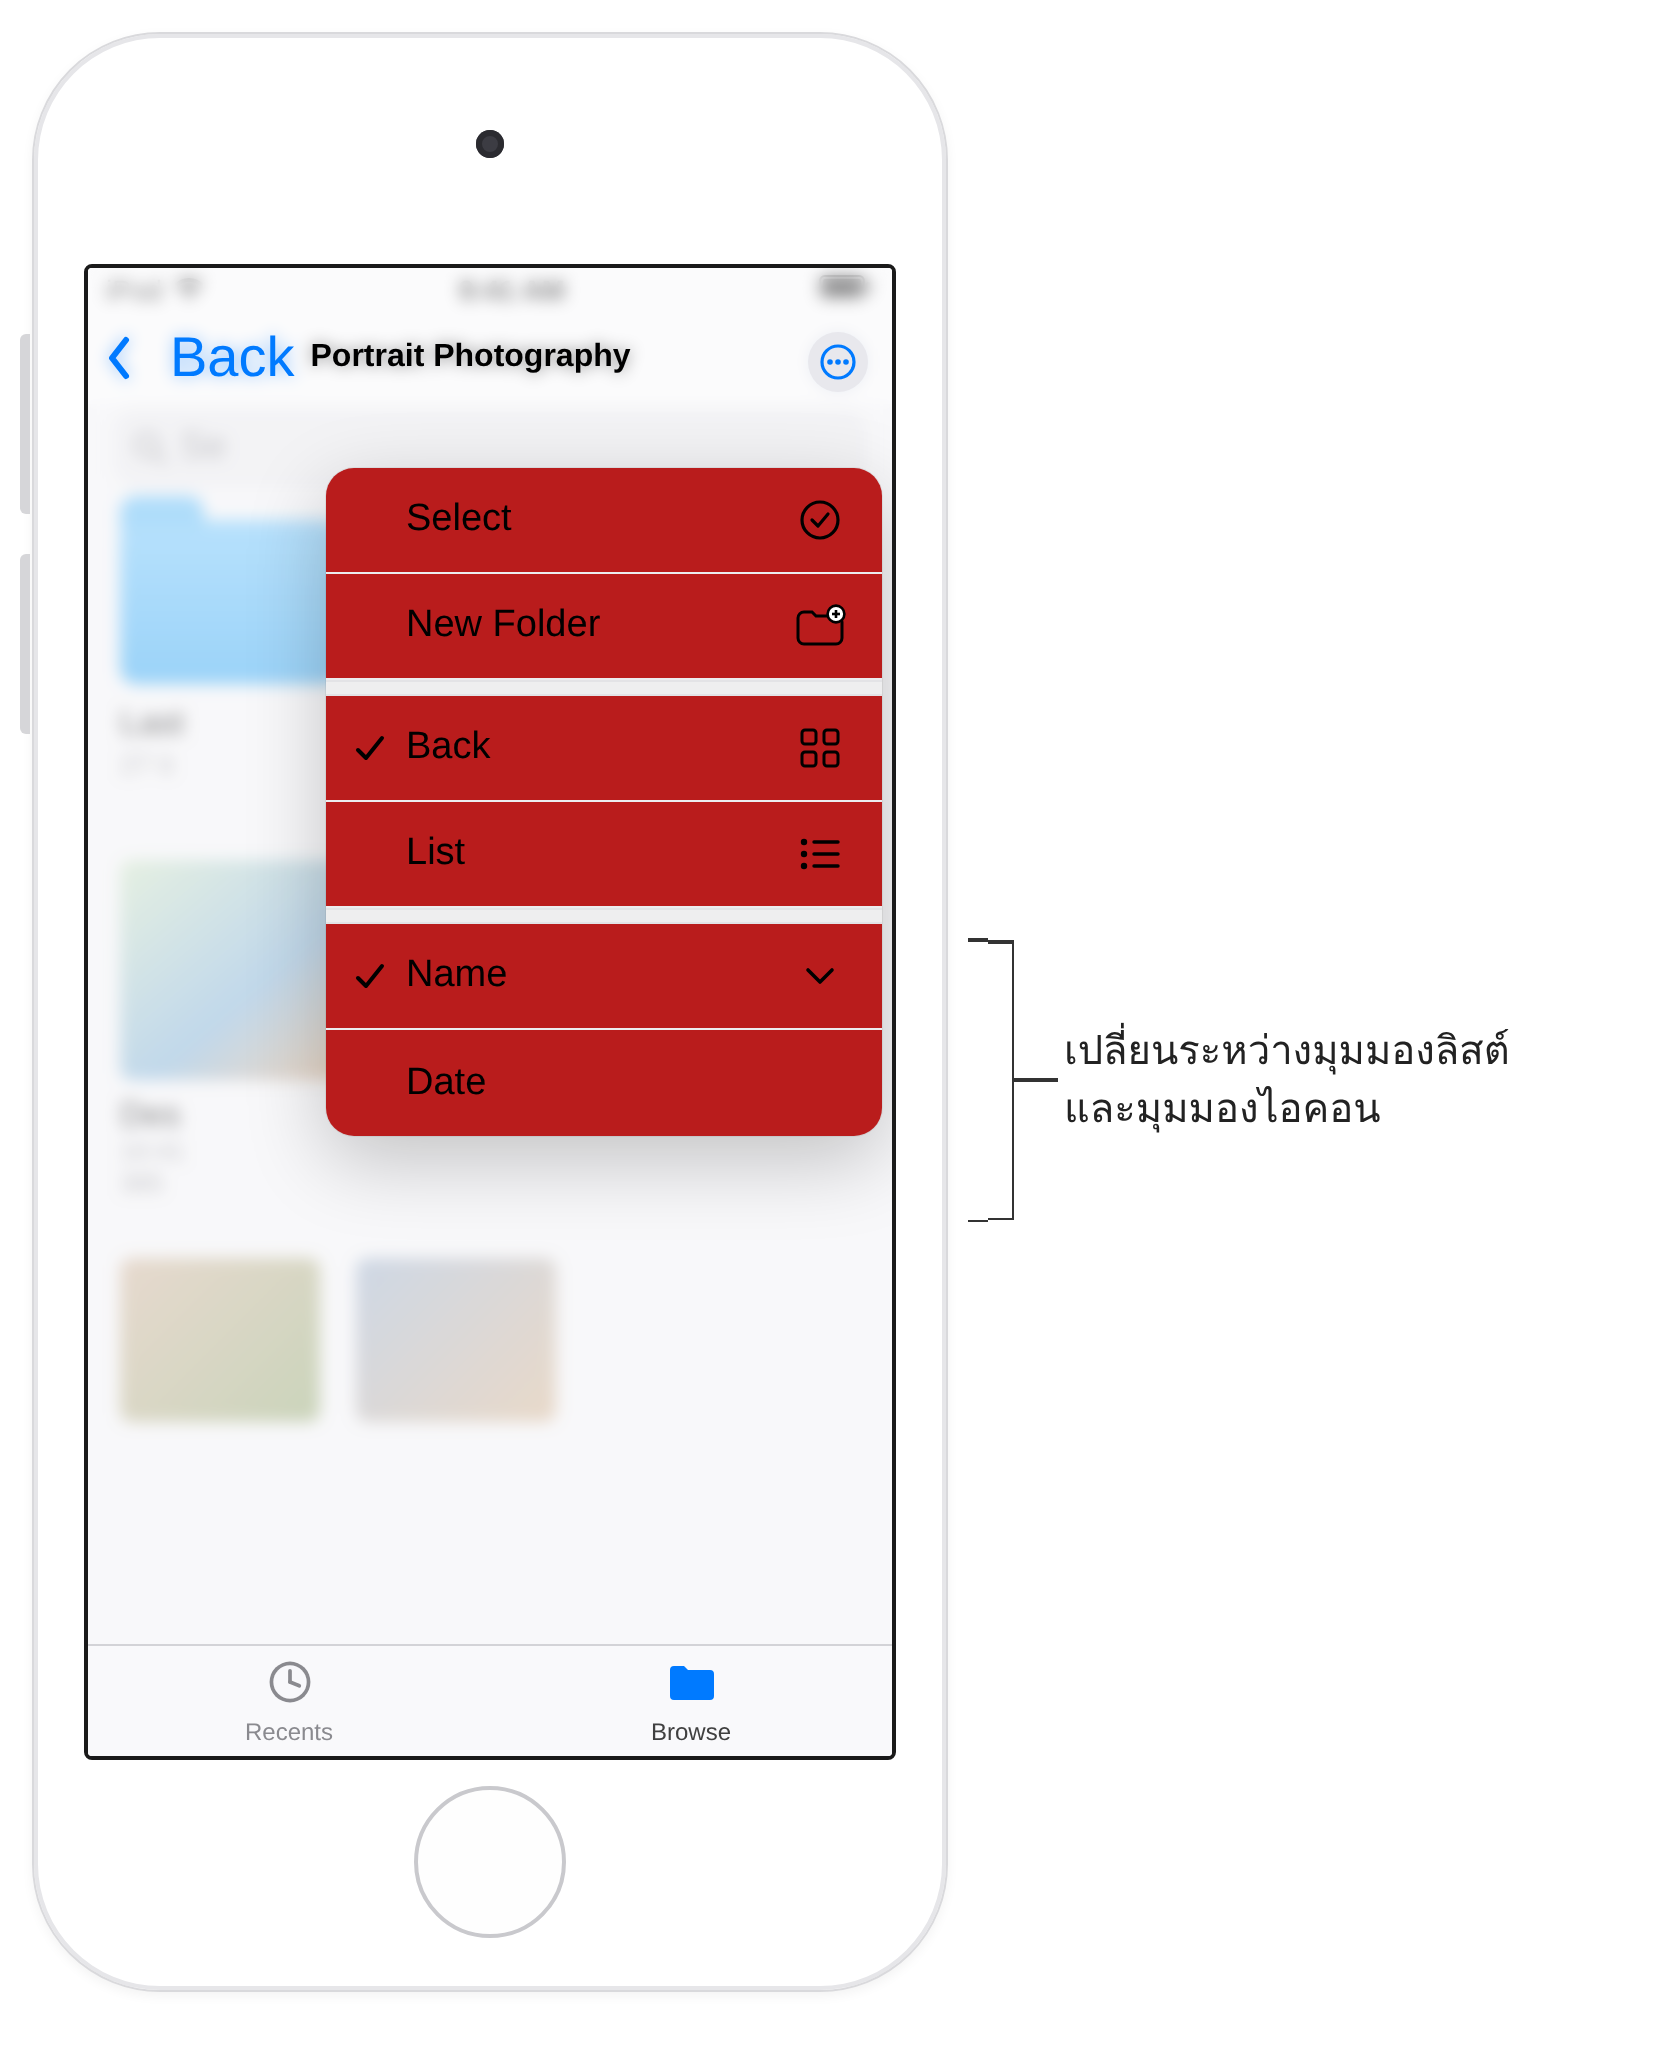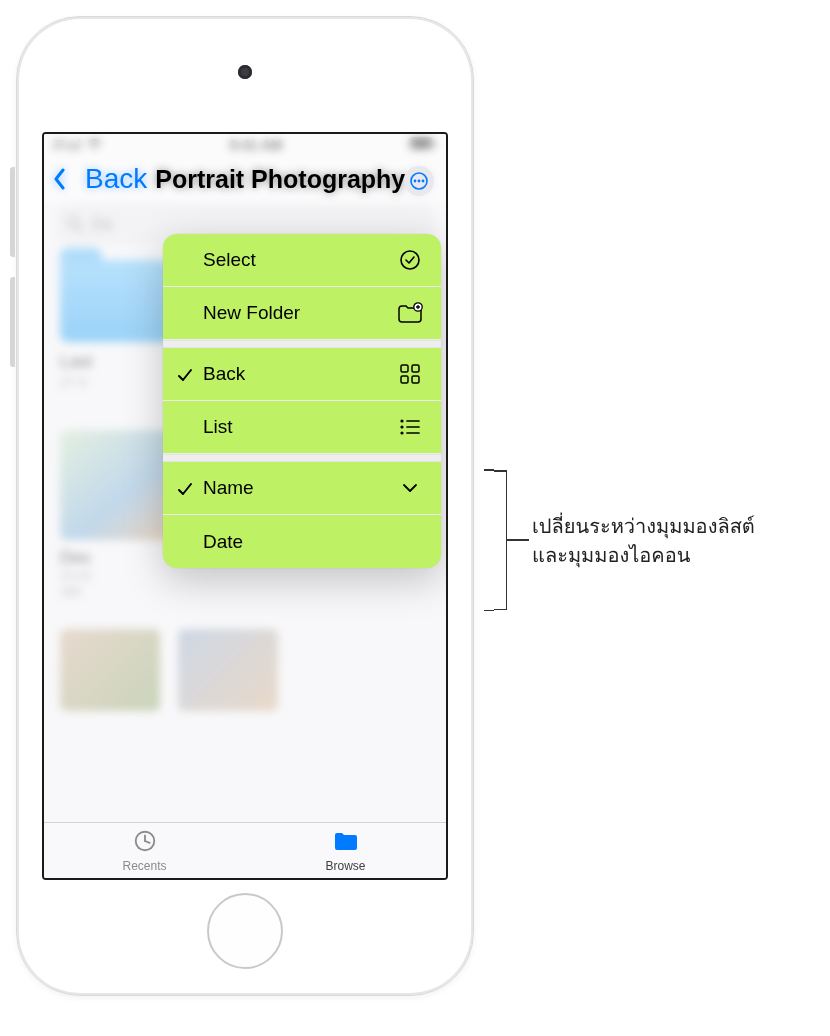--- a/index.html
+++ b/index.html
@@ -88,21 +88,21 @@
   .nav-bar{
     height:46px;
     background:#fff;
     display:flex;
     align-items:center;
     padding:0 8px;
     position:relative;
   }
   .back-btn{display:flex;align-items:center;color:#007aff;font-size:28px;gap:19px}
   .back-chevron{width:14px;height:22px}
-  .nav-title{font-size:25px;font-weight:700;margin-left:8px;color:#000}
+  .nav-title{font-size:16px;font-weight:700;margin-left:8px;color:#000}
   .more-btn{
     position:absolute;right:12px;top:10px;
     width:30px;height:30px;border-radius:50%;
     background:#e8e8ed;
     display:flex;align-items:center;justify-content:center;
   }
 
   
   .search-bar{
     margin:2px 12px 6px;
@@ -154,21 +154,21 @@
     background:rgba(248,248,250,.55);
     backdrop-filter:blur(4px);
   }
 
   
   .menu{
     position:absolute;
     top:100px;
     left:119px;
     width:278px;
-    background:#bef264;
+    background:#b91c1c;
     border-radius:14px;
     box-shadow:0 12px 40px rgba(0,0,0,.22),0 0 0 .5px rgba(0,0,0,.06);
     overflow:hidden;
     font-size:19px;
   }
   .menu-item{
     display:flex;align-items:center;
     height:53px;
     padding:0 18px 0 40px;
     border-bottom:1px solid #ececef;

